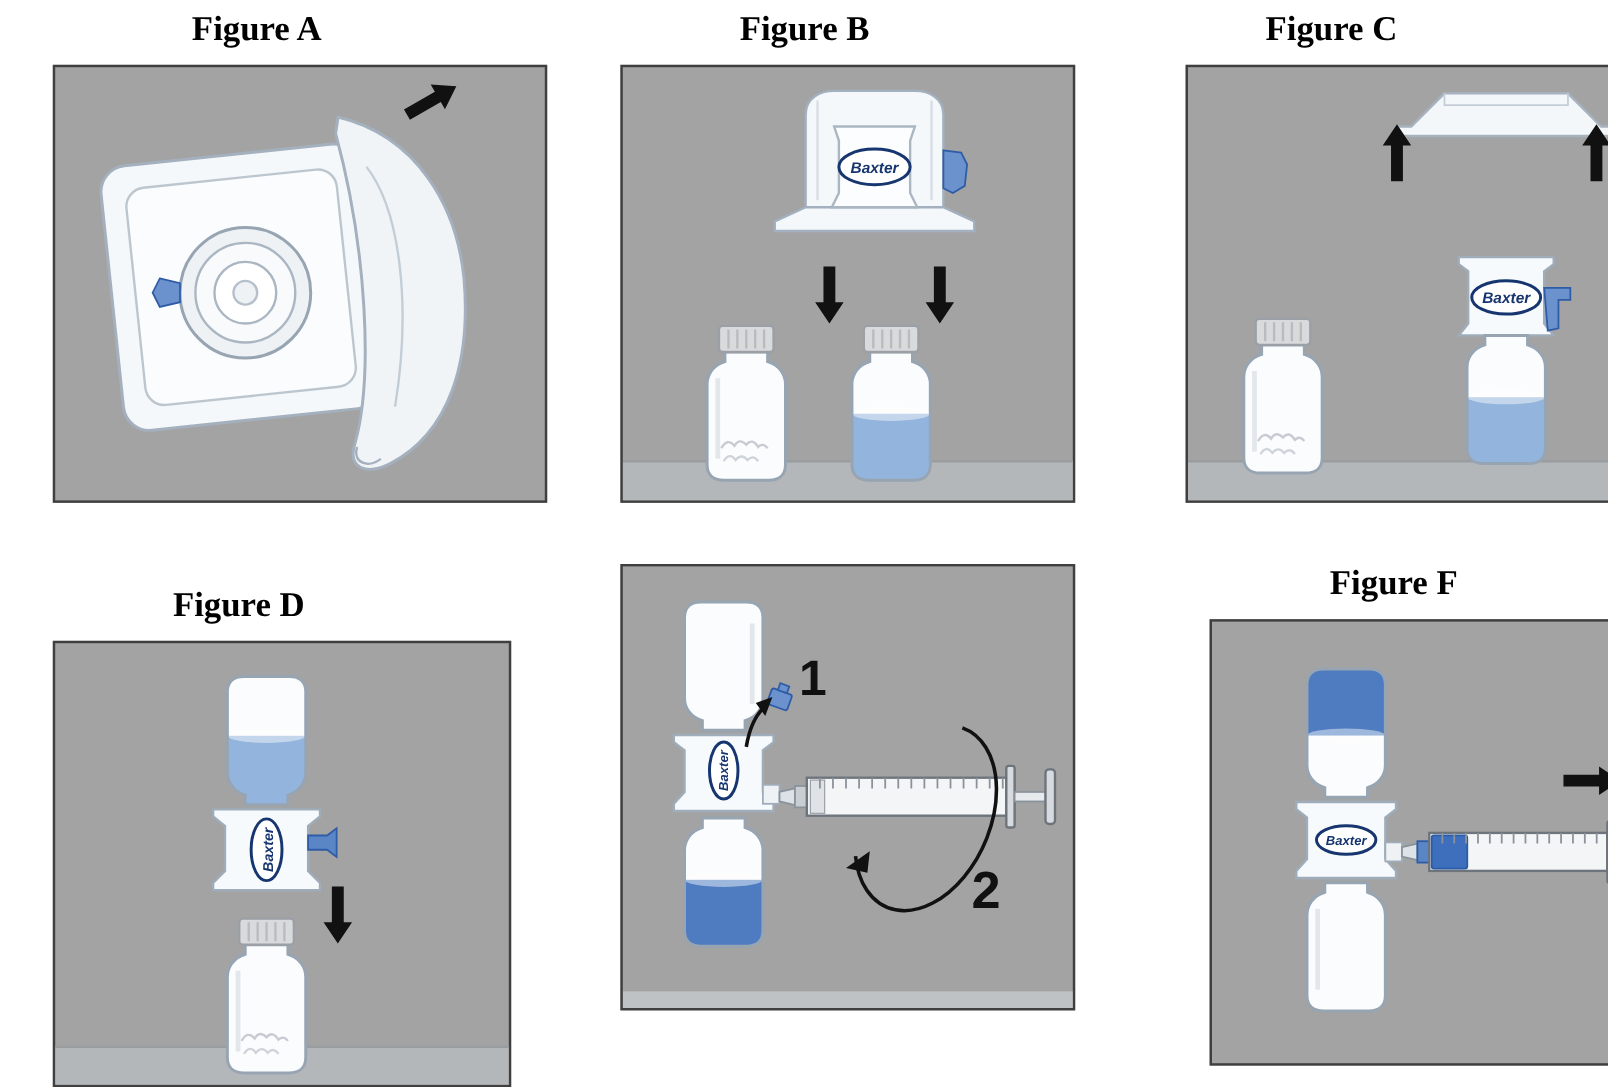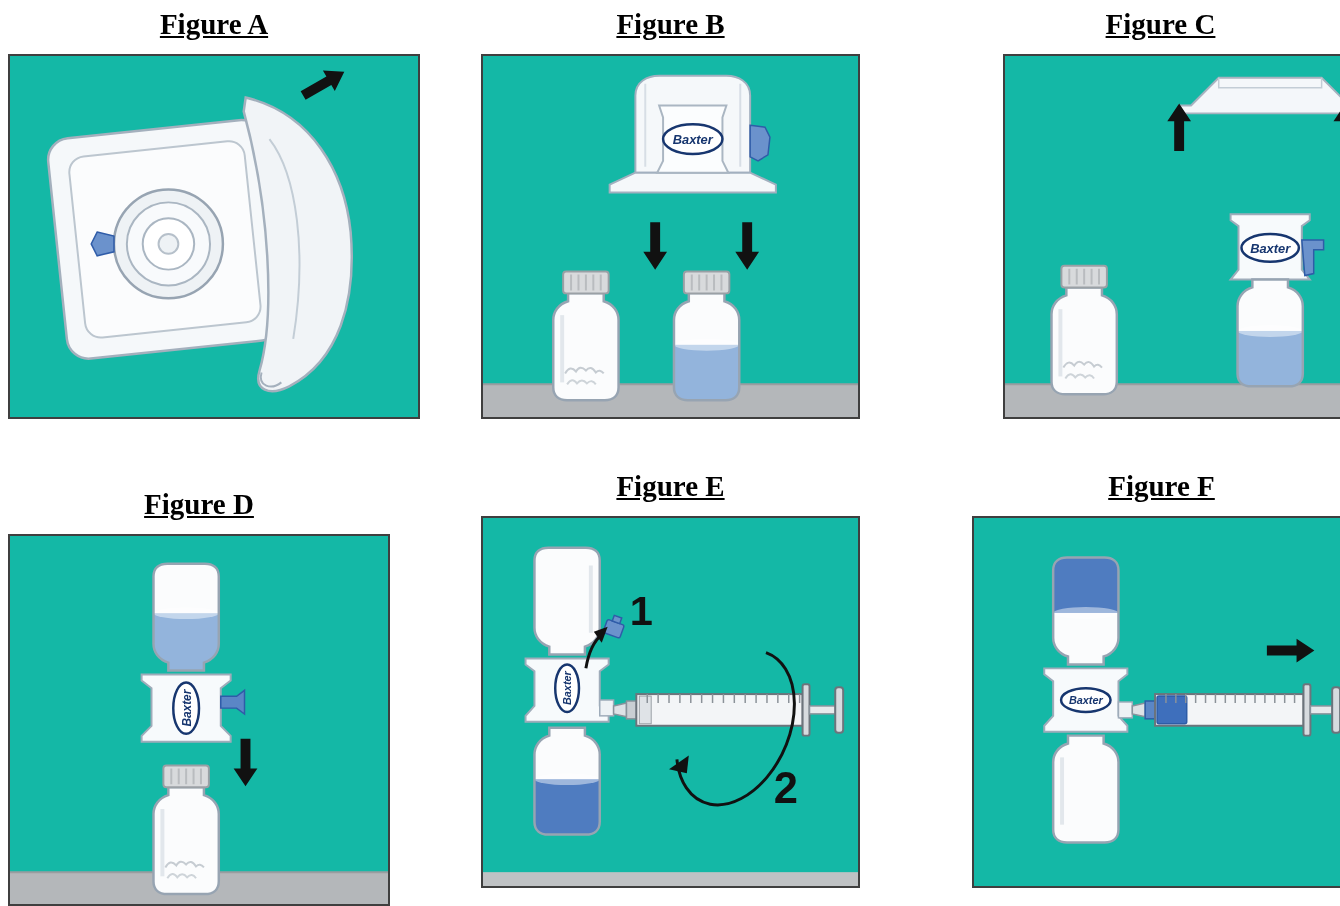--- a/index.html
+++ b/index.html
@@ -1,20 +1,20 @@
 <!DOCTYPE html>
 <html><head>
 <meta charset="utf-8">
 <style>
   html,body{margin:0;padding:0;background:#ffffff;}
   .sheet{position:relative;width:1340px;height:906px;background:#ffffff;
          font-family:"Liberation Serif",serif;overflow:hidden;}
-  .panel{position:absolute;text-decoration:underline;}
+  .panel{position:absolute;}
   .fig-title{margin:0 0 13px 0;font-size:29px;font-weight:bold;text-align:center;color:#000;}
-  .fig-box{border:2px solid #3f3f3f;background:#14b8a6;box-sizing:border-box;}
+  .fig-box{border:2px solid #3f3f3f;background:#a3a3a3;box-sizing:border-box;margin-left:36px;}
   .fig-box svg{display:block;width:100%;height:100%;}
   .logo-text{font-family:"Liberation Sans",sans-serif;font-style:italic;font-weight:bold;}
   .step-num{font-family:"Liberation Sans",sans-serif;font-weight:bold;}
 </style>
 </head>
 <body>
 
 <svg width="0" height="0" style="position:absolute" aria-hidden="true">
   <defs>
     <path id="vial-body" d="M -18 22 L 18 22 L 18 30 C 28 33 33 41 33 49 L 33 117 C 33 126 27 130 19 130 L -19 130 C -27 130 -33 126 -33 117 L -33 49 C -33 41 -28 33 -18 30 Z"></path>
@@ -115,21 +115,21 @@
           <path d="M 58 38 l 15 2 l 5 10 l -2 18 l -10 6 l -8 -4 z" fill="#6b92cc" stroke="#2f5ca8" stroke-width="1.5"></path>
         </g>
         <use href="#arrow" transform="translate(174,168) rotate(90)" fill="#111111"></use>
         <use href="#arrow" transform="translate(267,168) rotate(90)" fill="#111111"></use>
         <use href="#vial-powder" transform="translate(104,218)"></use>
         <use href="#vial-liquid" transform="translate(226,218)" style="color:#93b4dc"></use>
       </svg>
     </div>
   </section>
 
-  <section class="panel" style="left:1003px;top:8px;width:315px;">
+  <section class="panel" style="left:952px;top:8px;width:315px;">
     <h2 class="fig-title">Figure C</h2>
     <div class="fig-box" style="width:379px;height:365px;">
       <svg viewBox="0 0 379 365" preserveAspectRatio="none">
         <g>
           <rect x="0" y="332" width="379" height="33" fill="#b4b7ba"></rect>
           <path d="M 0 332 H 379" stroke="#9a9da0" stroke-width="2"></path>
         </g>
         <g transform="translate(268,36)">
           <path d="M -80 14 L -52 -14 L 52 -14 L 80 14 L 92 14 L 92 22 L -92 22 L -92 14 Z" fill="#f4f7fa" stroke="#a7b2bf" stroke-width="2"></path>
           <path d="M -52 -14 L -52 -4 L 52 -4 L 52 -14" fill="none" stroke="#c3cdd6" stroke-width="1.5"></path>
@@ -167,21 +167,20 @@
           </g>
           <path d="M 35 22 h 16 l 8 -6 v 24 l -8 -6 h -16 z" fill="#5b86c6" stroke="#2f5ca8" stroke-width="1.5"></path>
         </g>
         <use href="#arrow" transform="translate(238,205) rotate(90)" fill="#111111"></use>
         <use href="#vial-powder" transform="translate(178,232)"></use>
       </svg>
     </div>
   </section>
 
   <section class="panel" style="left:481px;top:470px;width:379px;">
-    <h2 class="fig-title">Figure E</h2>
     <div class="fig-box" style="width:379px;height:372px;">
       <svg viewBox="0 0 379 372" preserveAspectRatio="none">
         <g>
           <rect x="0" y="358" width="379" height="14" fill="#bfc2c4"></rect>
         </g>
         <use href="#vial-empty-nocap" transform="translate(85,160) rotate(180)"></use>
         <g transform="translate(85,142)">
           <path d="M -42 0 L 42 0 L 42 6 L 33 13 L 33 48 L 42 58 L 42 64 L -42 64 L -42 58 L -33 48 L -33 13 L -42 6 Z" fill="#f7fafc" stroke="#9facba" stroke-width="2"></path>
           <rect x="33" y="42" width="14" height="16" fill="#eef2f5" stroke="#9facba" stroke-width="1.5"></rect>
           <g transform="translate(0,30) rotate(-90)">

